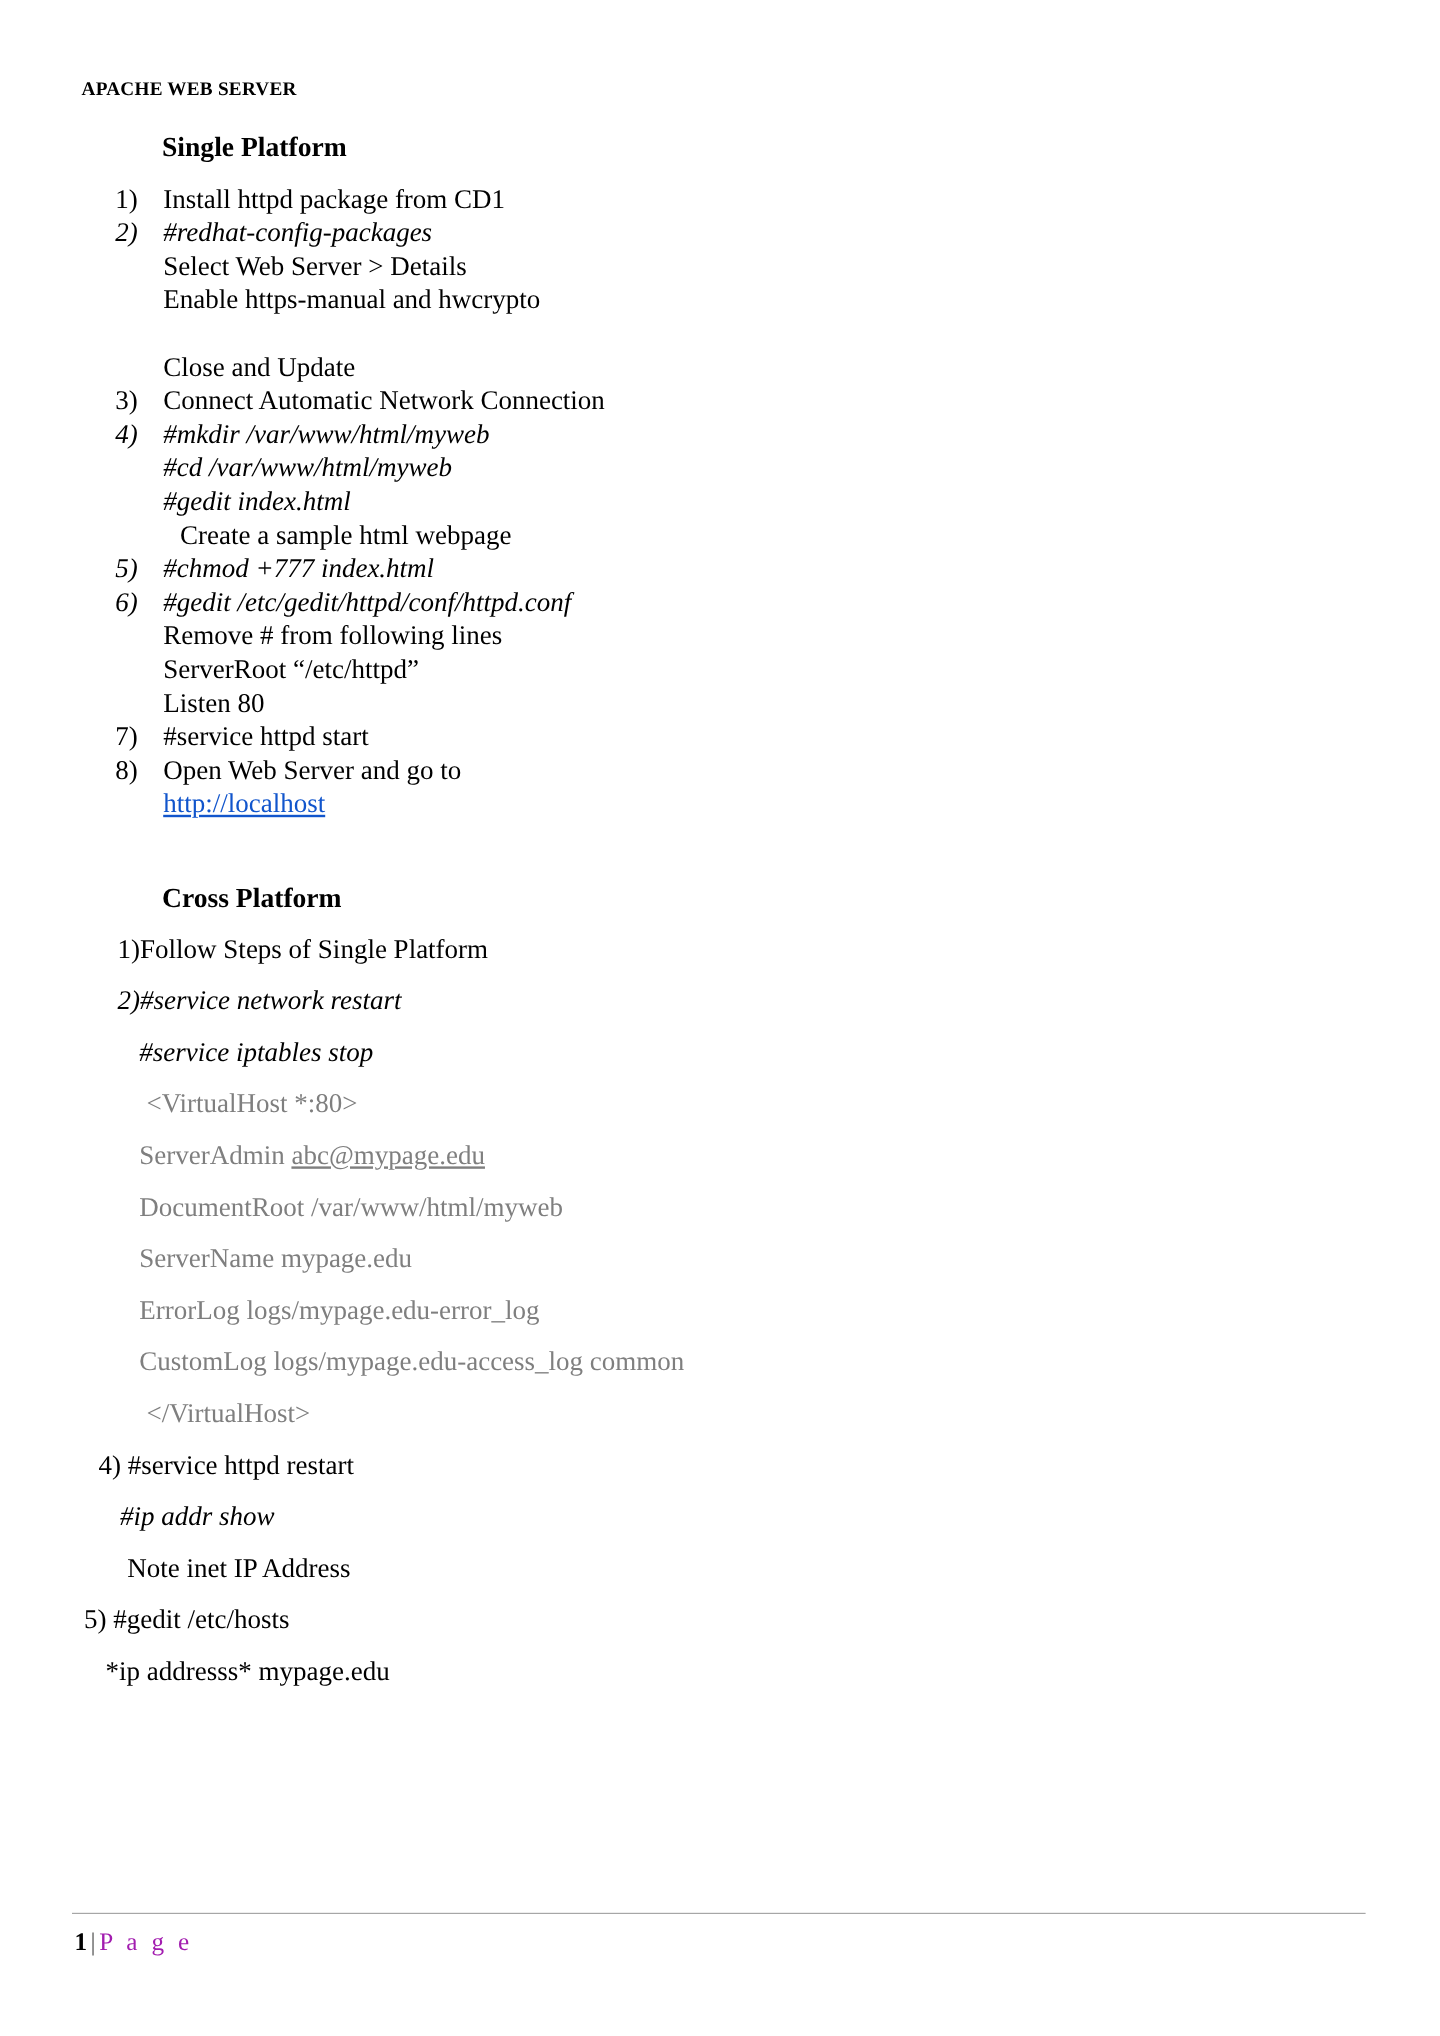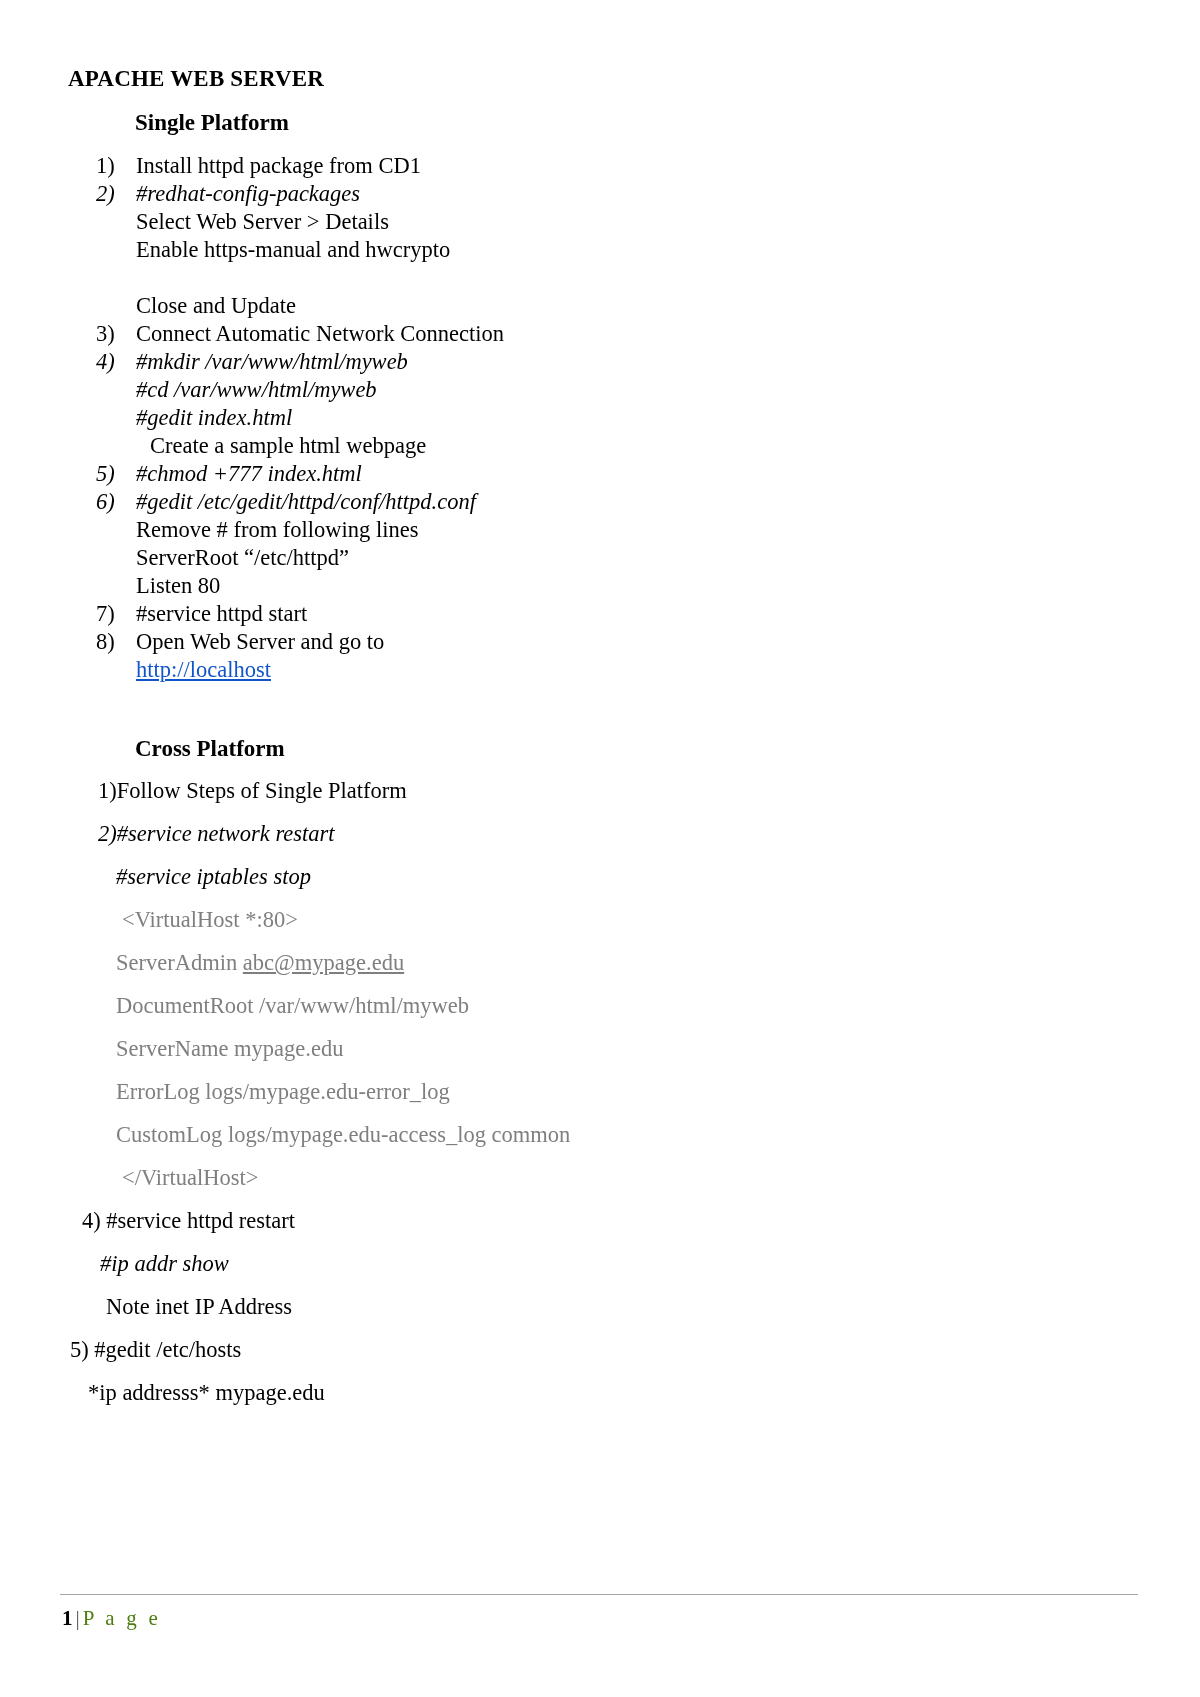--- a/index.html
+++ b/index.html
@@ -21,21 +21,21 @@
     height: 1697px;
     box-sizing: border-box;
     padding: 0;
   }
 
   
   .doc-title {
     position: absolute;
     left: 68px;
     top: 66px;
-    font-size: 23px;
+    font-size: 16px;
     font-weight: bold;
     letter-spacing: 0.2px;
   }
   .sec-head {
     font-size: 23px;
     font-weight: bold;
   }
   .sec-head-single {
     position: absolute;
     left: 135px;
@@ -119,21 +119,21 @@
   }
   .footer-text .pg-num {
     font-weight: bold;
   }
   .footer-text .pg-sep {
     color: #595959;
     padding: 0 3px;
   }
   .footer-text .pg-word {
     letter-spacing: 3.2px;
-    color: #4d7c0f;
+    color: #a21caf;
   }
 </style>
 </head>
 <body>
 
 <div class="page">
 
   <div class="doc-title">APACHE WEB SERVER</div>
 
   <div class="sec-head sec-head-single">Single Platform</div>

